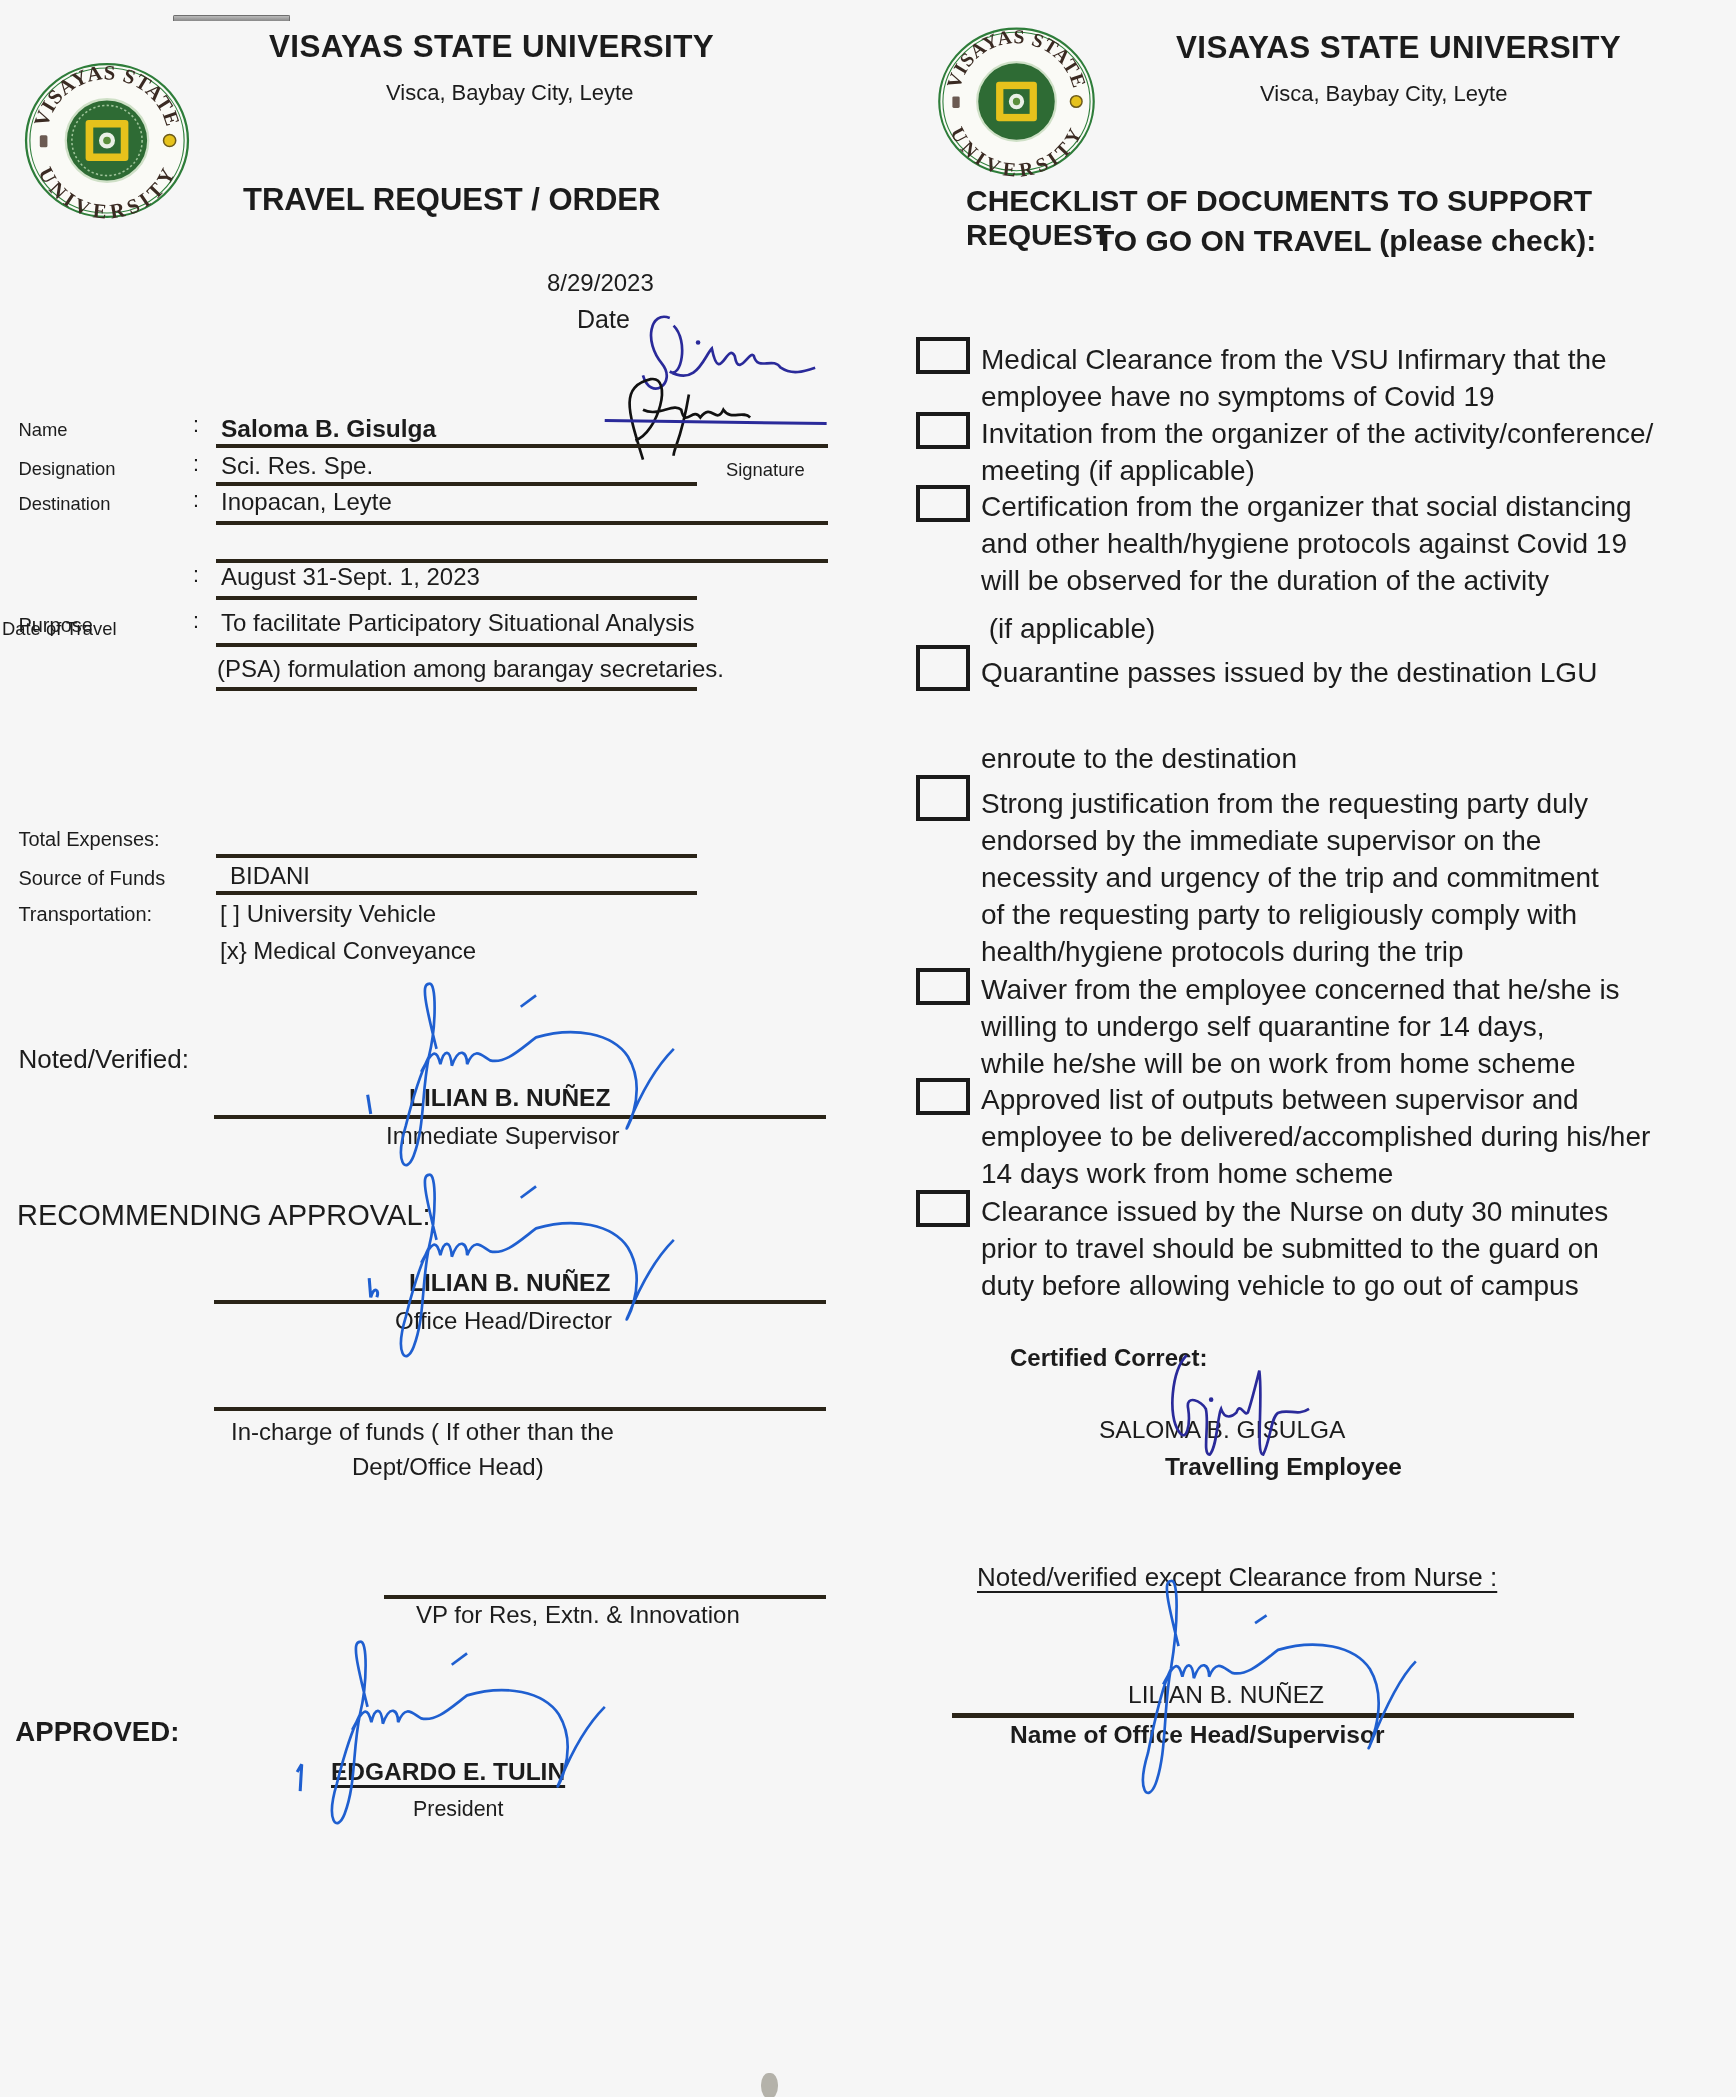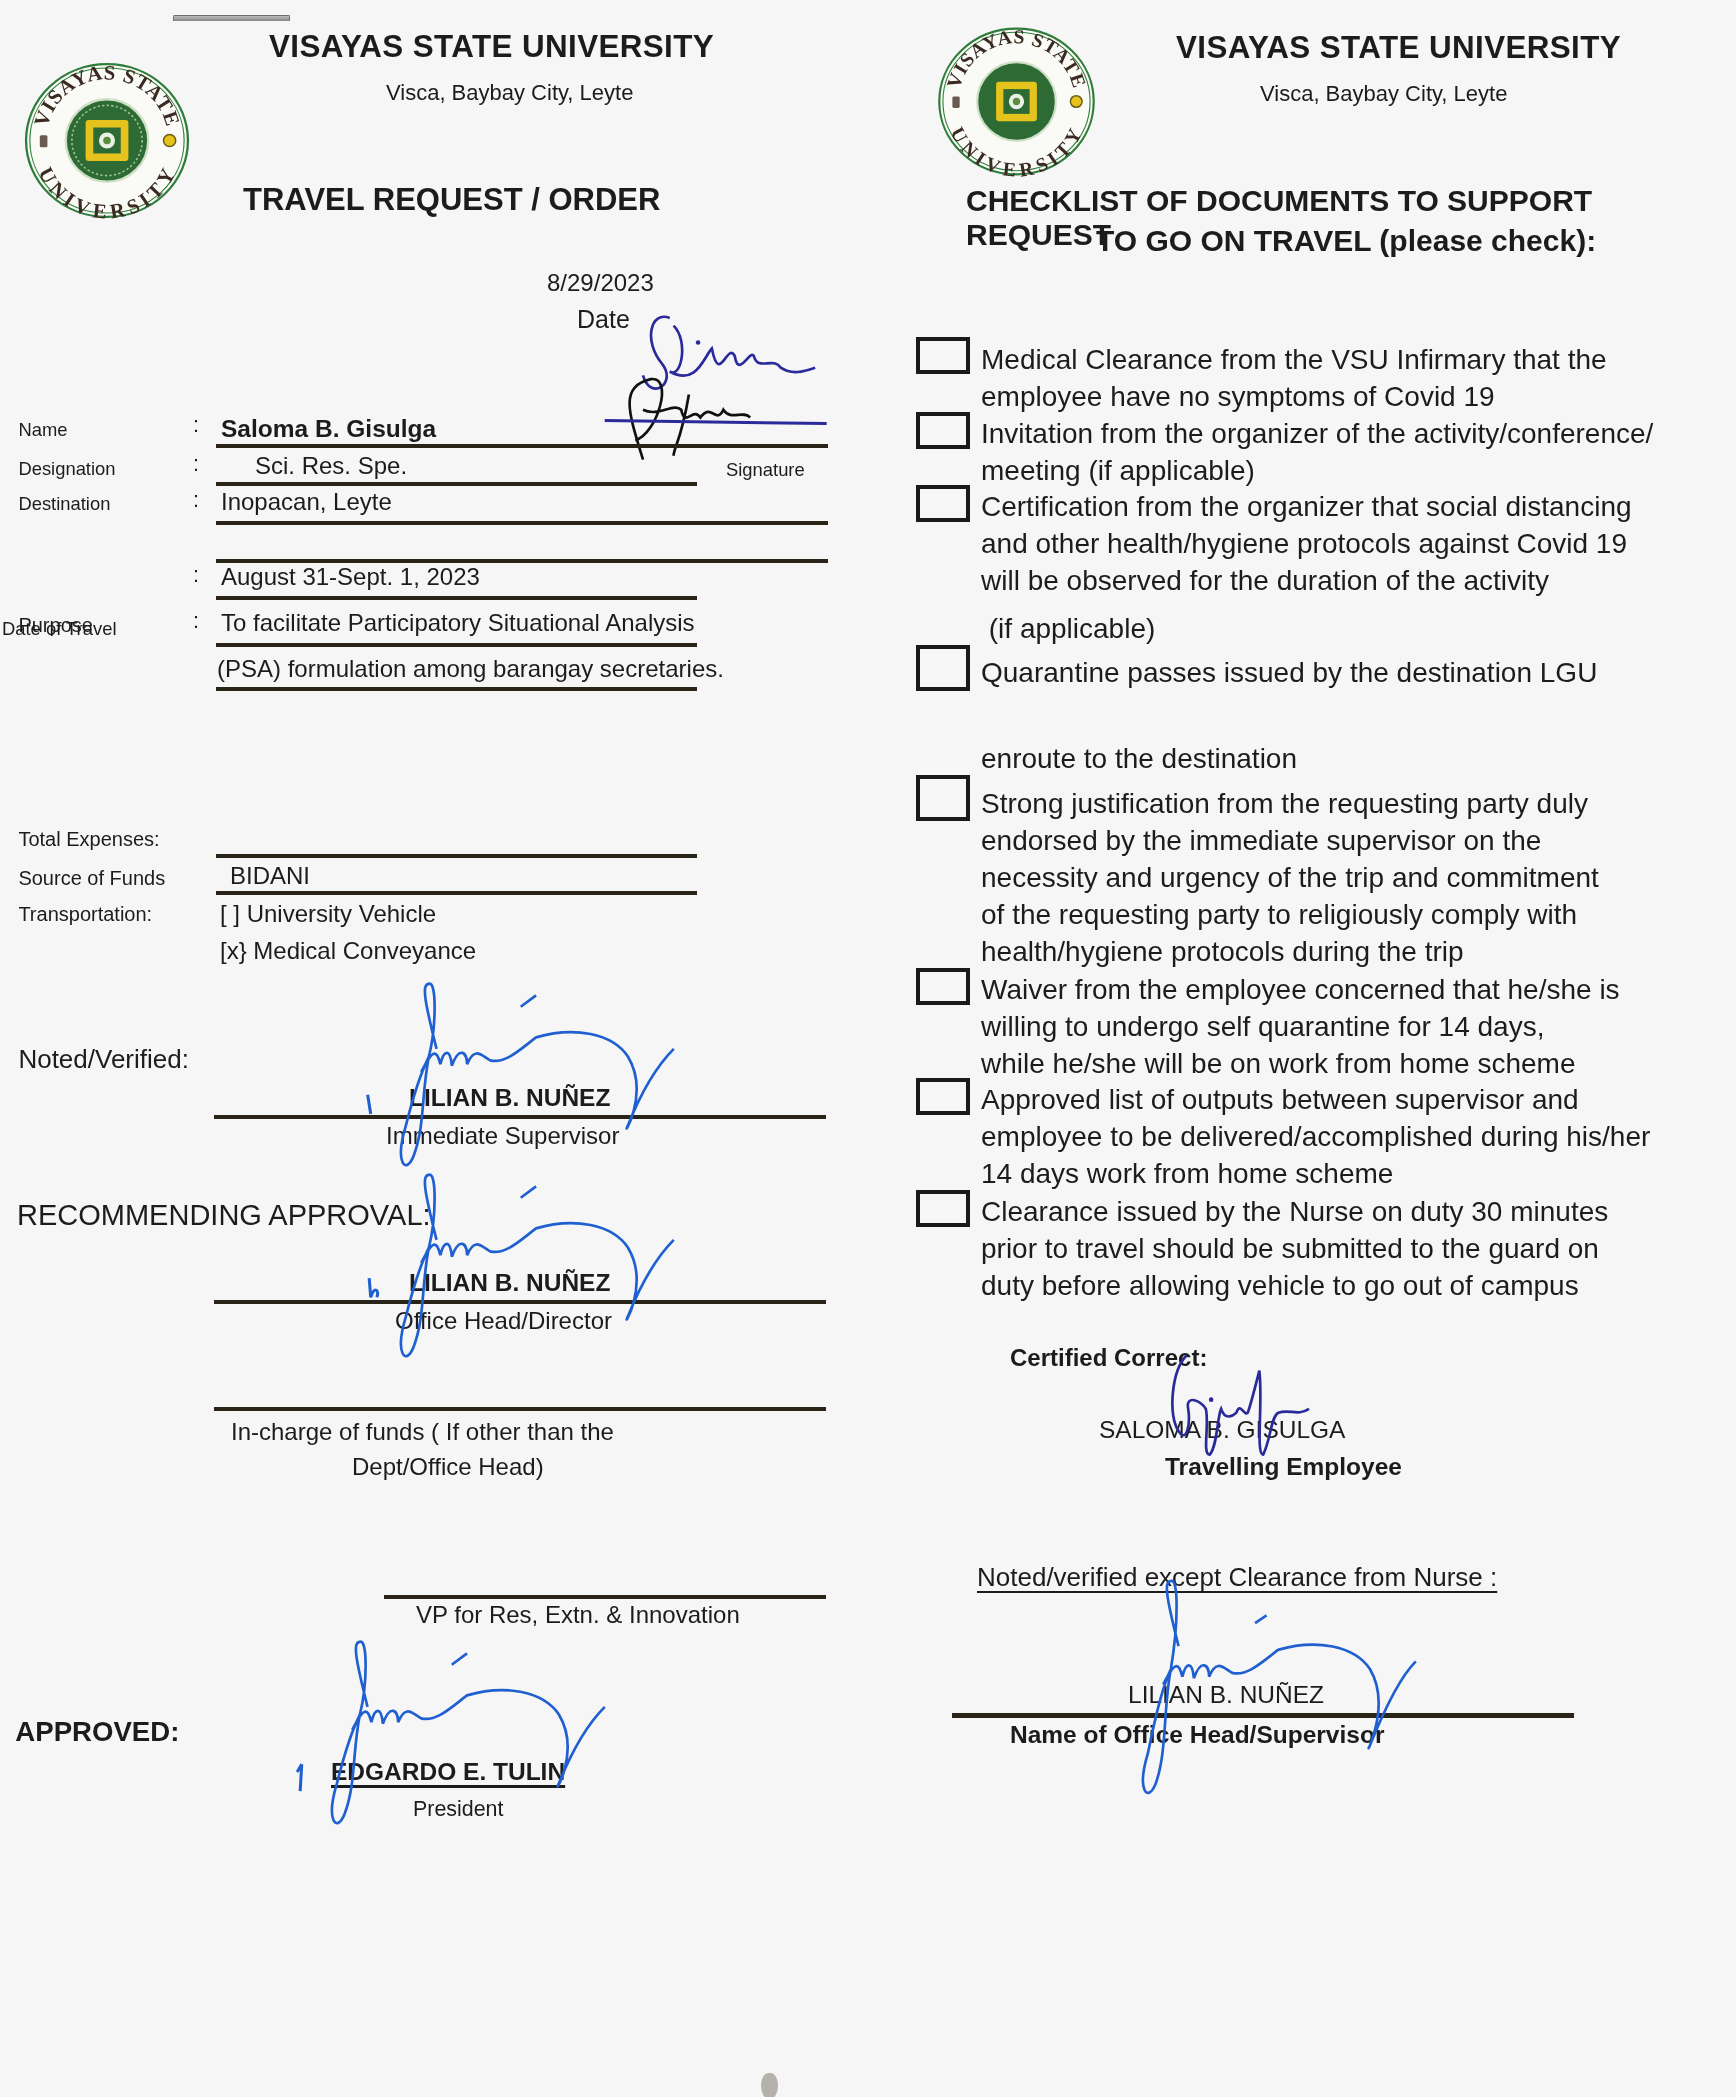--- a/index.html
+++ b/index.html
@@ -74,21 +74,21 @@
 </svg>
 
 <div class="abs lbl-sm" style="left:18.4px;top:419px;">Name</div>
 <div class="abs colon" style="left:193px;top:413px;">:</div>
 <div class="abs val-b" style="left:221px;top:415px;">Saloma B. Gisulga</div>
 <div class="abs rule" style="left:216px;top:444px;width:612px;"></div>
 <div class="abs lbl" style="left:726px;top:459px;font-size:18.4px;">Signature</div>
 
 <div class="abs lbl-sm" style="left:18.4px;top:458px;">Designation</div>
 <div class="abs colon" style="left:193px;top:452px;">:</div>
-<div class="abs val" style="left:221px;top:452px;margin-left:34px;">Sci. Res. Spe.</div>
+<div class="abs val" style="left:221px;top:452px;">Sci. Res. Spe.</div>
 <div class="abs rule" style="left:216px;top:482px;width:481px;"></div>
 
 <div class="abs lbl-sm" style="left:18.4px;top:493px;">Destination</div>
 <div class="abs colon" style="left:193px;top:488px;">:</div>
 <div class="abs val" style="left:221px;top:488px;">Inopacan, Leyte</div>
 <div class="abs rule" style="left:216px;top:521px;width:612px;"></div>
 <div class="abs rule" style="left:216px;top:559px;width:612px;"></div>
 
 <div class="abs lbl-sm" style="left:2px;top:570px;margin-top:48px;">Date of Travel</div>
 <div class="abs colon" style="left:193px;top:563px;">:</div>

